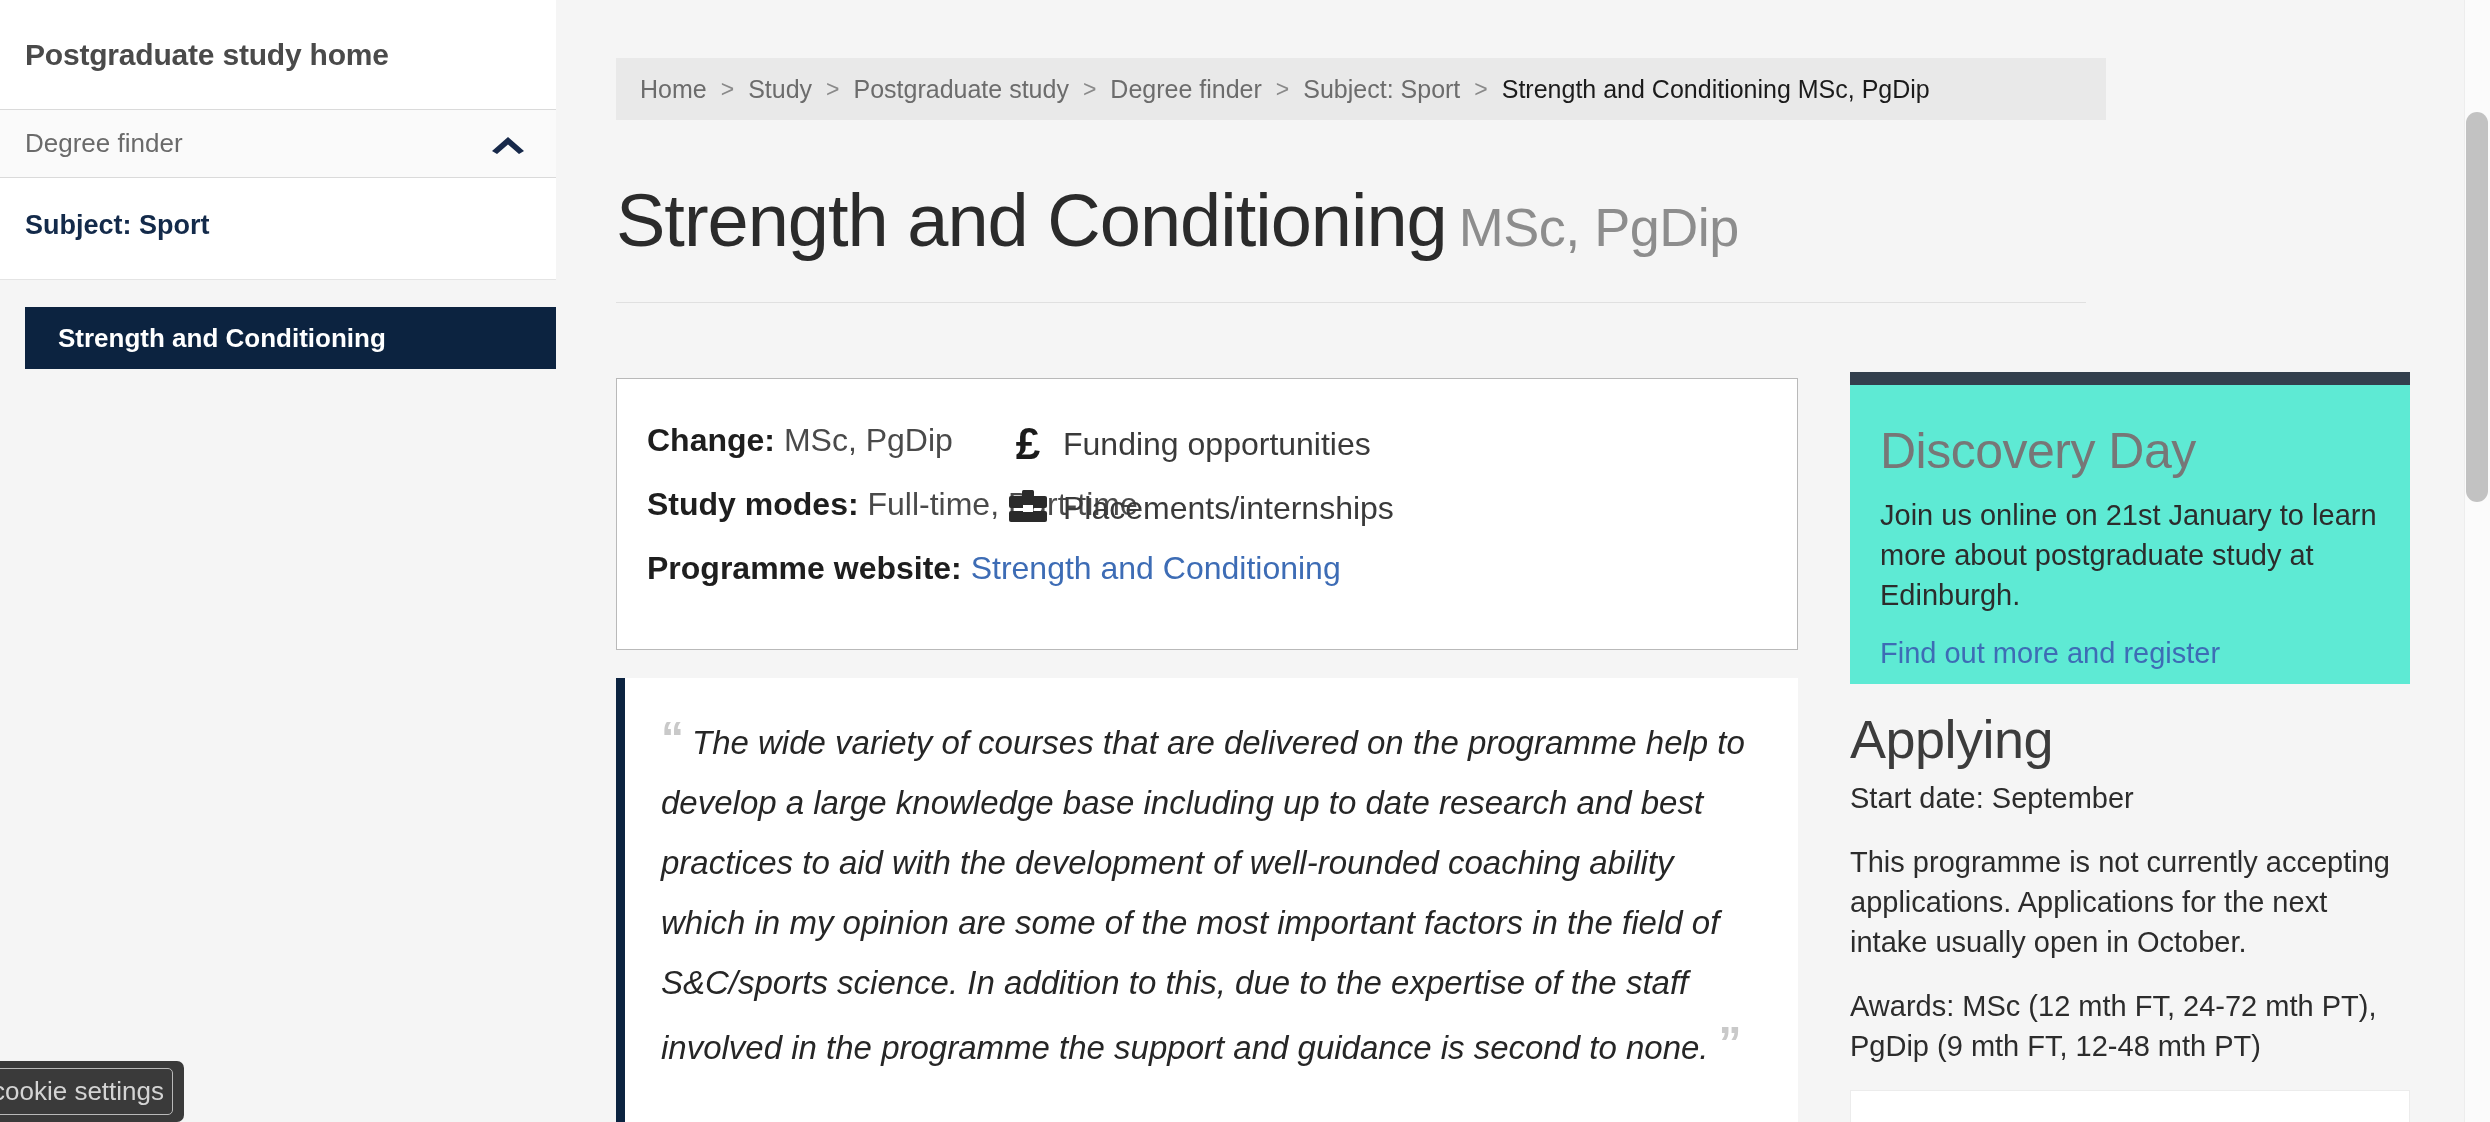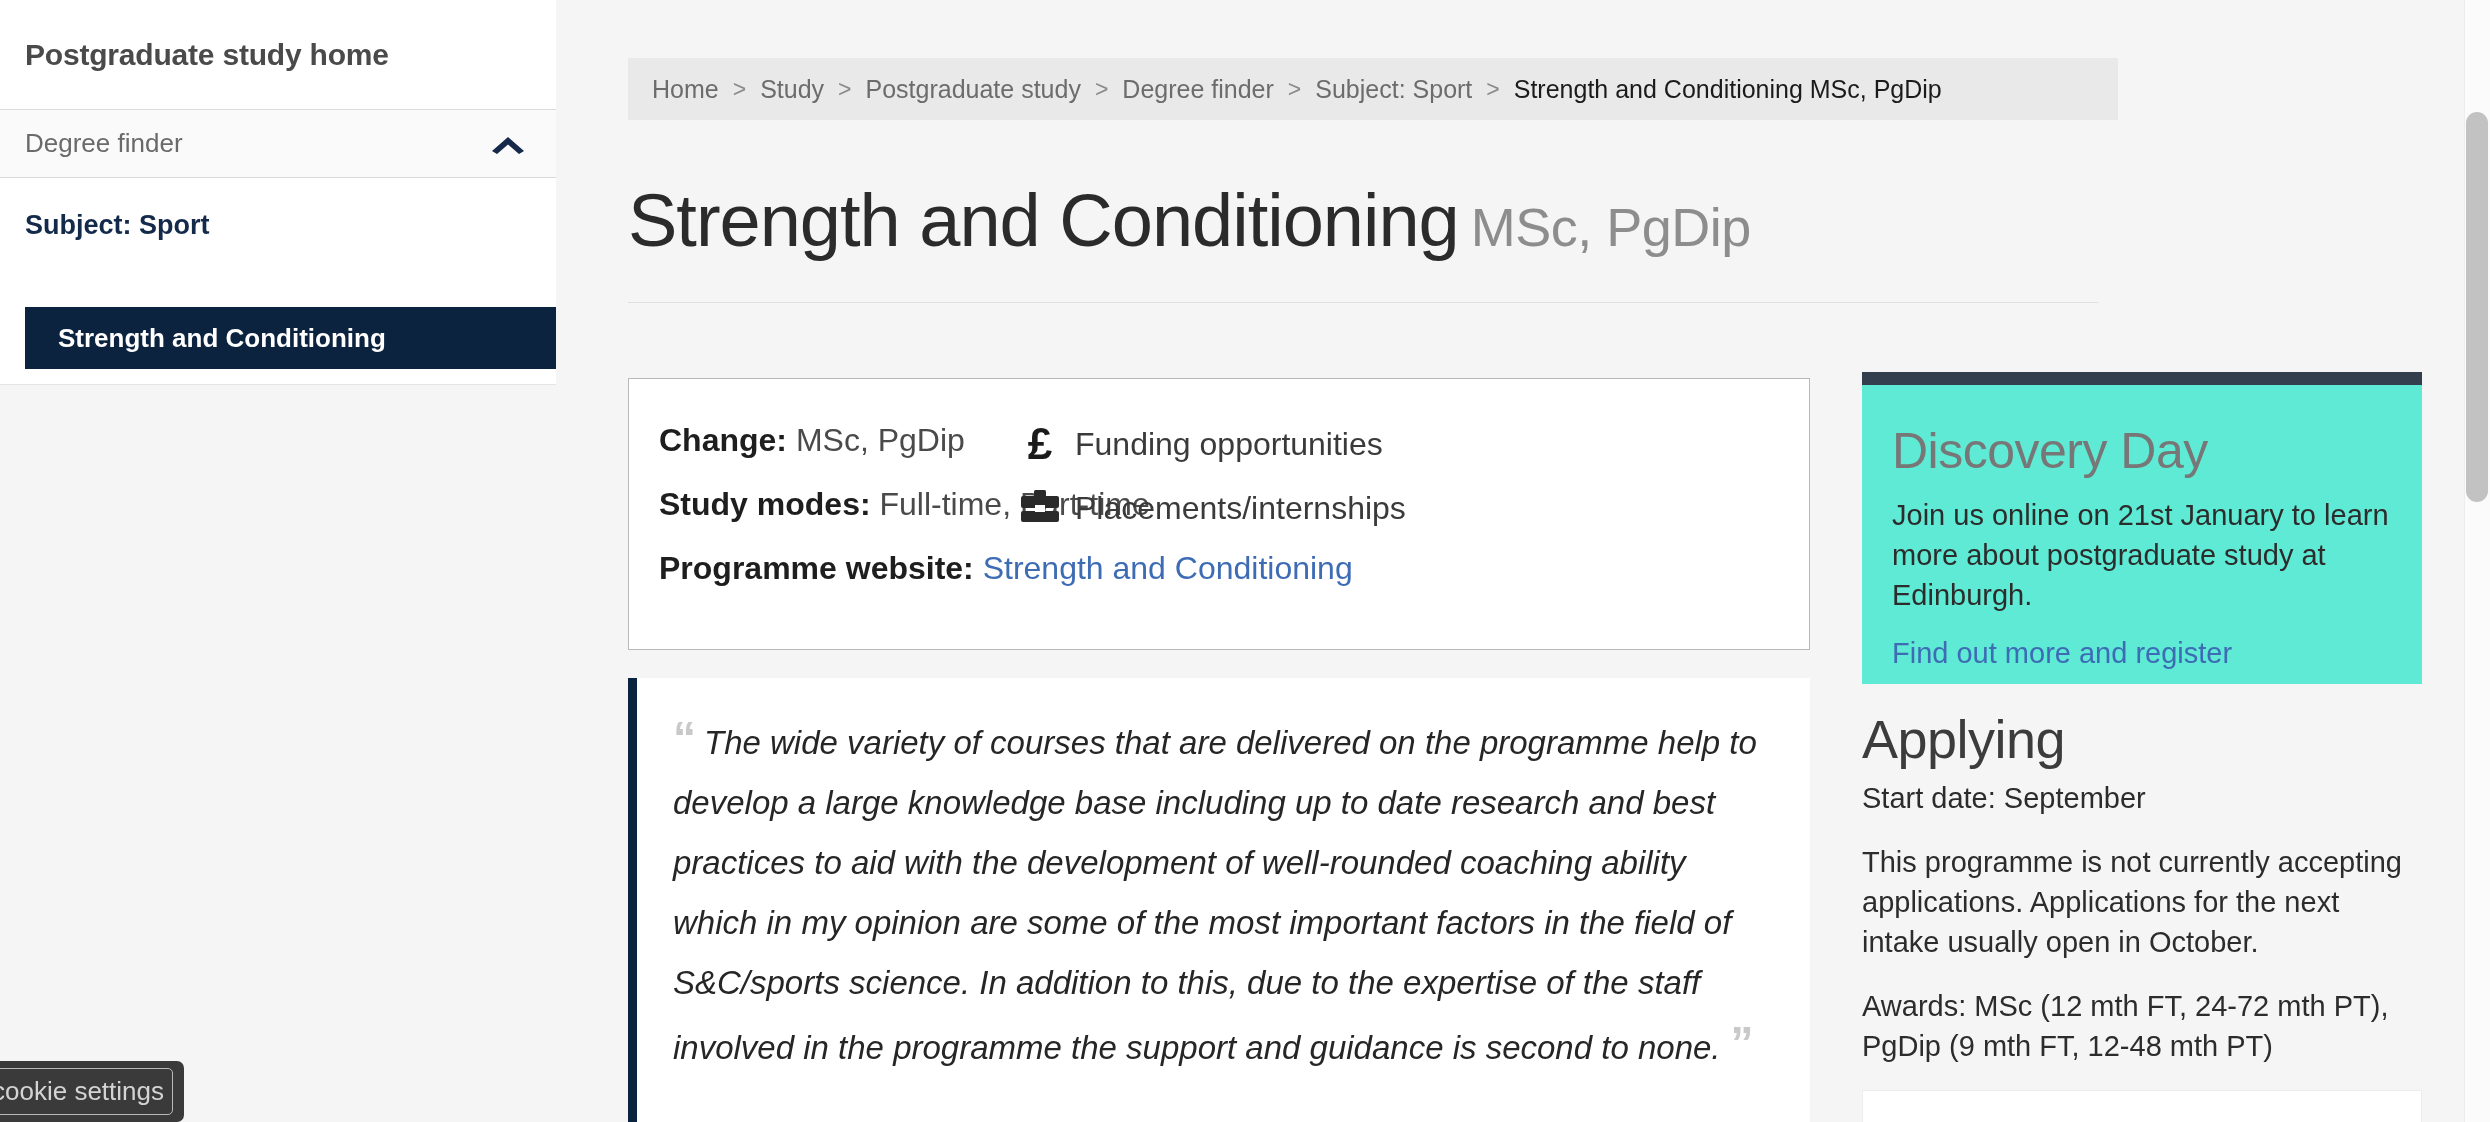--- a/index.html
+++ b/index.html
@@ -20,21 +20,21 @@
     background: #f5f5f5;
     overflow: hidden;
   }
 
   
   #sidebar {
     position: absolute;
     left: 0;
     top: 0;
     width: 556px;
-    height: 385px;
+    height: 280px;
     background: #ffffff;
     border-bottom: 1px solid #e4e4e4;
   }
 
   .side-home {
     height: 110px;
     display: flex;
     align-items: center;
     padding-left: 25px;
     border-bottom: 1px solid #dadada;
@@ -92,21 +92,21 @@
   }
   .side-active-label {
     font-size: 26px;
     font-weight: bold;
     color: #ffffff;
   }
 
   
   #main {
     position: absolute;
-    left: 568px;
+    left: 556px;
     top: 0;
     right: 0;
     height: 1103px;
   }
 
   #breadcrumb {
     position: absolute;
     left: 60px;
     top: 58px;
     width: 1490px;

